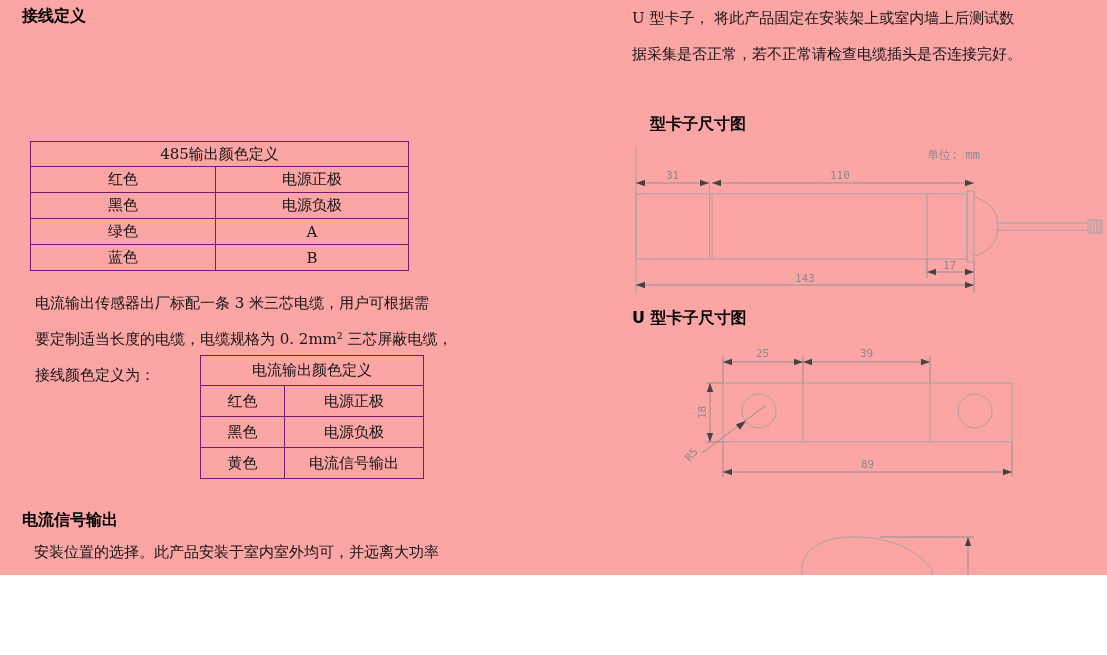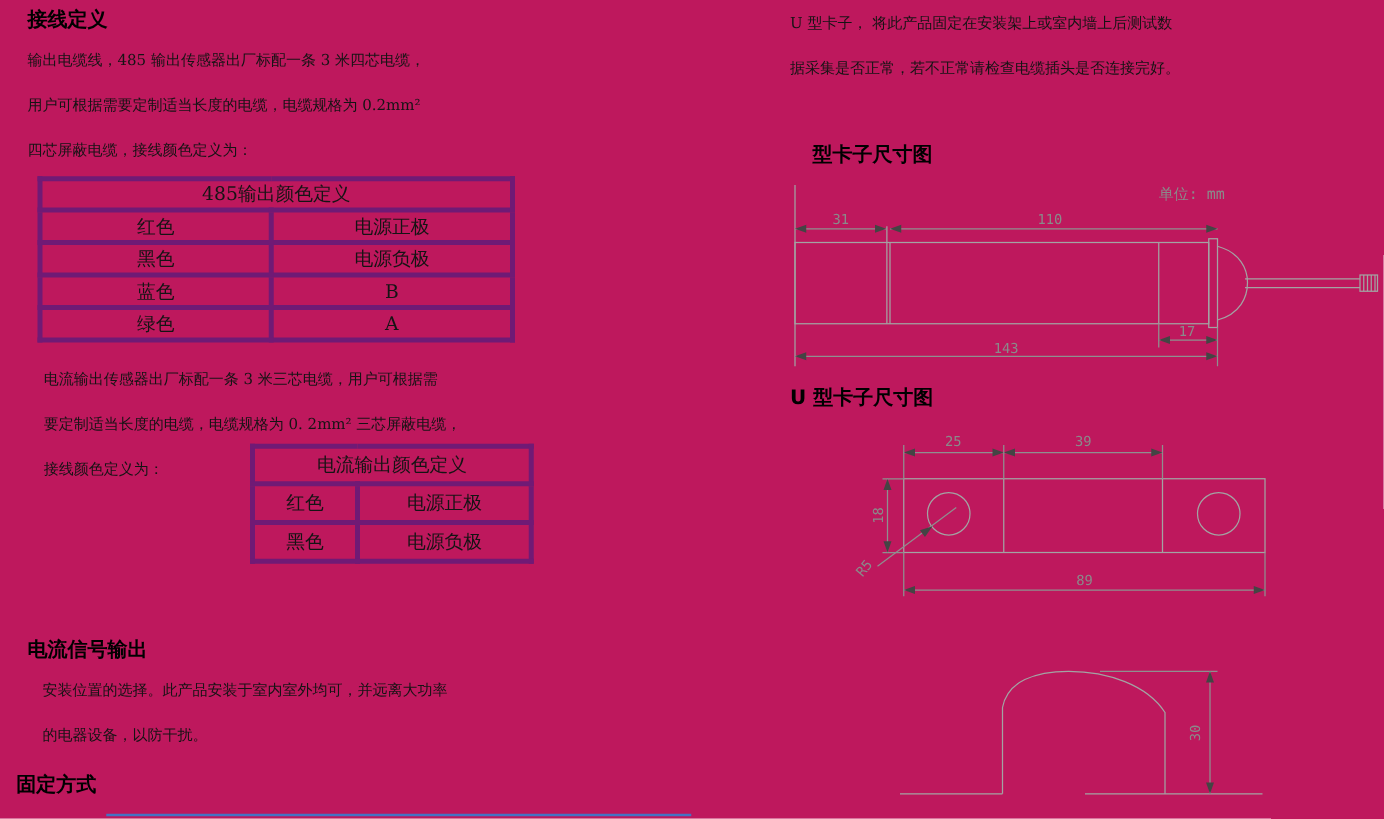--- a/index.html
+++ b/index.html
@@ -1,80 +1,77 @@
 <!DOCTYPE html>
 <html><head>
 <meta charset="utf-8">
 <style>
   * { margin:0; padding:0; box-sizing:border-box; }
   html,body { background:#ffffff; }
   .page {
-    position:relative; width:1107px; height:655px; background:#be185d;
+    position:relative; width:1107px; height:575px; background:#fca5a5;
     font-family:"DejaVu Serif","Liberation Serif",serif;
     color:#141414; overflow:hidden;
   }
   .abs { position:absolute; }
   .h {
     font-family:"DejaVu Sans","Liberation Sans",sans-serif;
     font-weight:bold; font-size:16px; color:#000;
   }
   .para {
-    font-size:12px; line-height:36px; white-space:pre-line; color:#141414;
+    font-size:15px; line-height:36px; white-space:pre-line; color:#141414;
   }
   table.deftab {
     border-collapse:collapse; table-layout:fixed;
     font-size:15px; color:#141414; text-align:center;
   }
   table.deftab th, table.deftab td {
-    border:4px solid #701a75; font-weight:normal; padding:0; vertical-align:middle;
+    border:1px solid #701a75; font-weight:normal; padding:0; vertical-align:middle;
   }
   table.deftab th { font-size:15px; }
   svg text {
     font-family:"DejaVu Sans Mono","Liberation Mono",monospace;
     font-size:11px; fill:#8a8a8a;
   }
   svg .cad { stroke:#a3a3a3; stroke-width:1; fill:none; }
   svg .dim { stroke:#8f8f8f; stroke-width:1; fill:none; }
   .accentline { height:2px; }
 </style>
 </head>
 <body>
 
 <div class="page">
 
   <div class="abs h" style="left:22px; top:6px;">接线定义</div>
 
-  <div class="abs para" style="left:22px; top:30px; width:540px;">输出电缆线，485 输出传感器出厂标配一条 3 米四芯电缆，
-用户可根据需要定制适当长度的电缆，电缆规格为 0.2mm²
-四芯屏蔽电缆，接线颜色定义为：</div>
 
   <table class="deftab abs" style="left:30px; top:141px; width:378px;">
     <colgroup>
         <col style="width:185px">
         <col style="width:193px">
       </colgroup>
     <tbody>
         <tr style="height:25px;">
           <th colspan="2">485输出颜色定义</th>
         </tr>
     <tr style="height:26px;">
       <td>红色</td>
       <td>电源正极</td>
         </tr>
     <tr style="height:26px;">
       <td>黑色</td>
       <td>电源负极</td>
         </tr>
     <tr style="height:26px;">
+      <td>绿色</td>
+      <td>A</td>
+        </tr>
+    <tr style="height:26px;">
       <td>蓝色</td>
       <td>B</td>
-        </tr>
-    <tr style="height:26px;">
-      <td>绿色</td>
-      <td>A</td>
         </tr>
   </tbody>
     </table>
 
   <div class="abs para" style="left:22px; top:285px; width:545px;margin-left:13px;">电流输出传感器出厂标配一条 3 米三芯电缆，用户可根据需
 要定制适当长度的电缆，电缆规格为 0. 2mm² 三芯屏蔽电缆，
 接线颜色定义为：</div>
 
   <table class="deftab abs" style="left:200px; top:355px; width:223px;">
     <colgroup>
@@ -85,20 +82,24 @@
         <tr style="height:30px;">
           <th colspan="2">电流输出颜色定义</th>
         </tr>
     <tr style="height:31px;">
       <td>红色</td>
       <td>电源正极</td>
         </tr>
     <tr style="height:31px;">
       <td>黑色</td>
       <td>电源负极</td>
+        </tr>
+    <tr style="height:31px;">
+      <td>黄色</td>
+      <td>电流信号输出</td>
         </tr>
   </tbody>
     </table>
 
   <div class="abs h" style="left:22px; top:510px;">电流信号输出</div>
 
   <div class="abs para" style="left:34px; top:534px; width:545px;">安装位置的选择。此产品安装于室内室外均可，并远离大功率
 的电器设备，以防干扰。</div>
 
   <div class="abs h" style="left:13px; top:618px;">固定方式</div>

